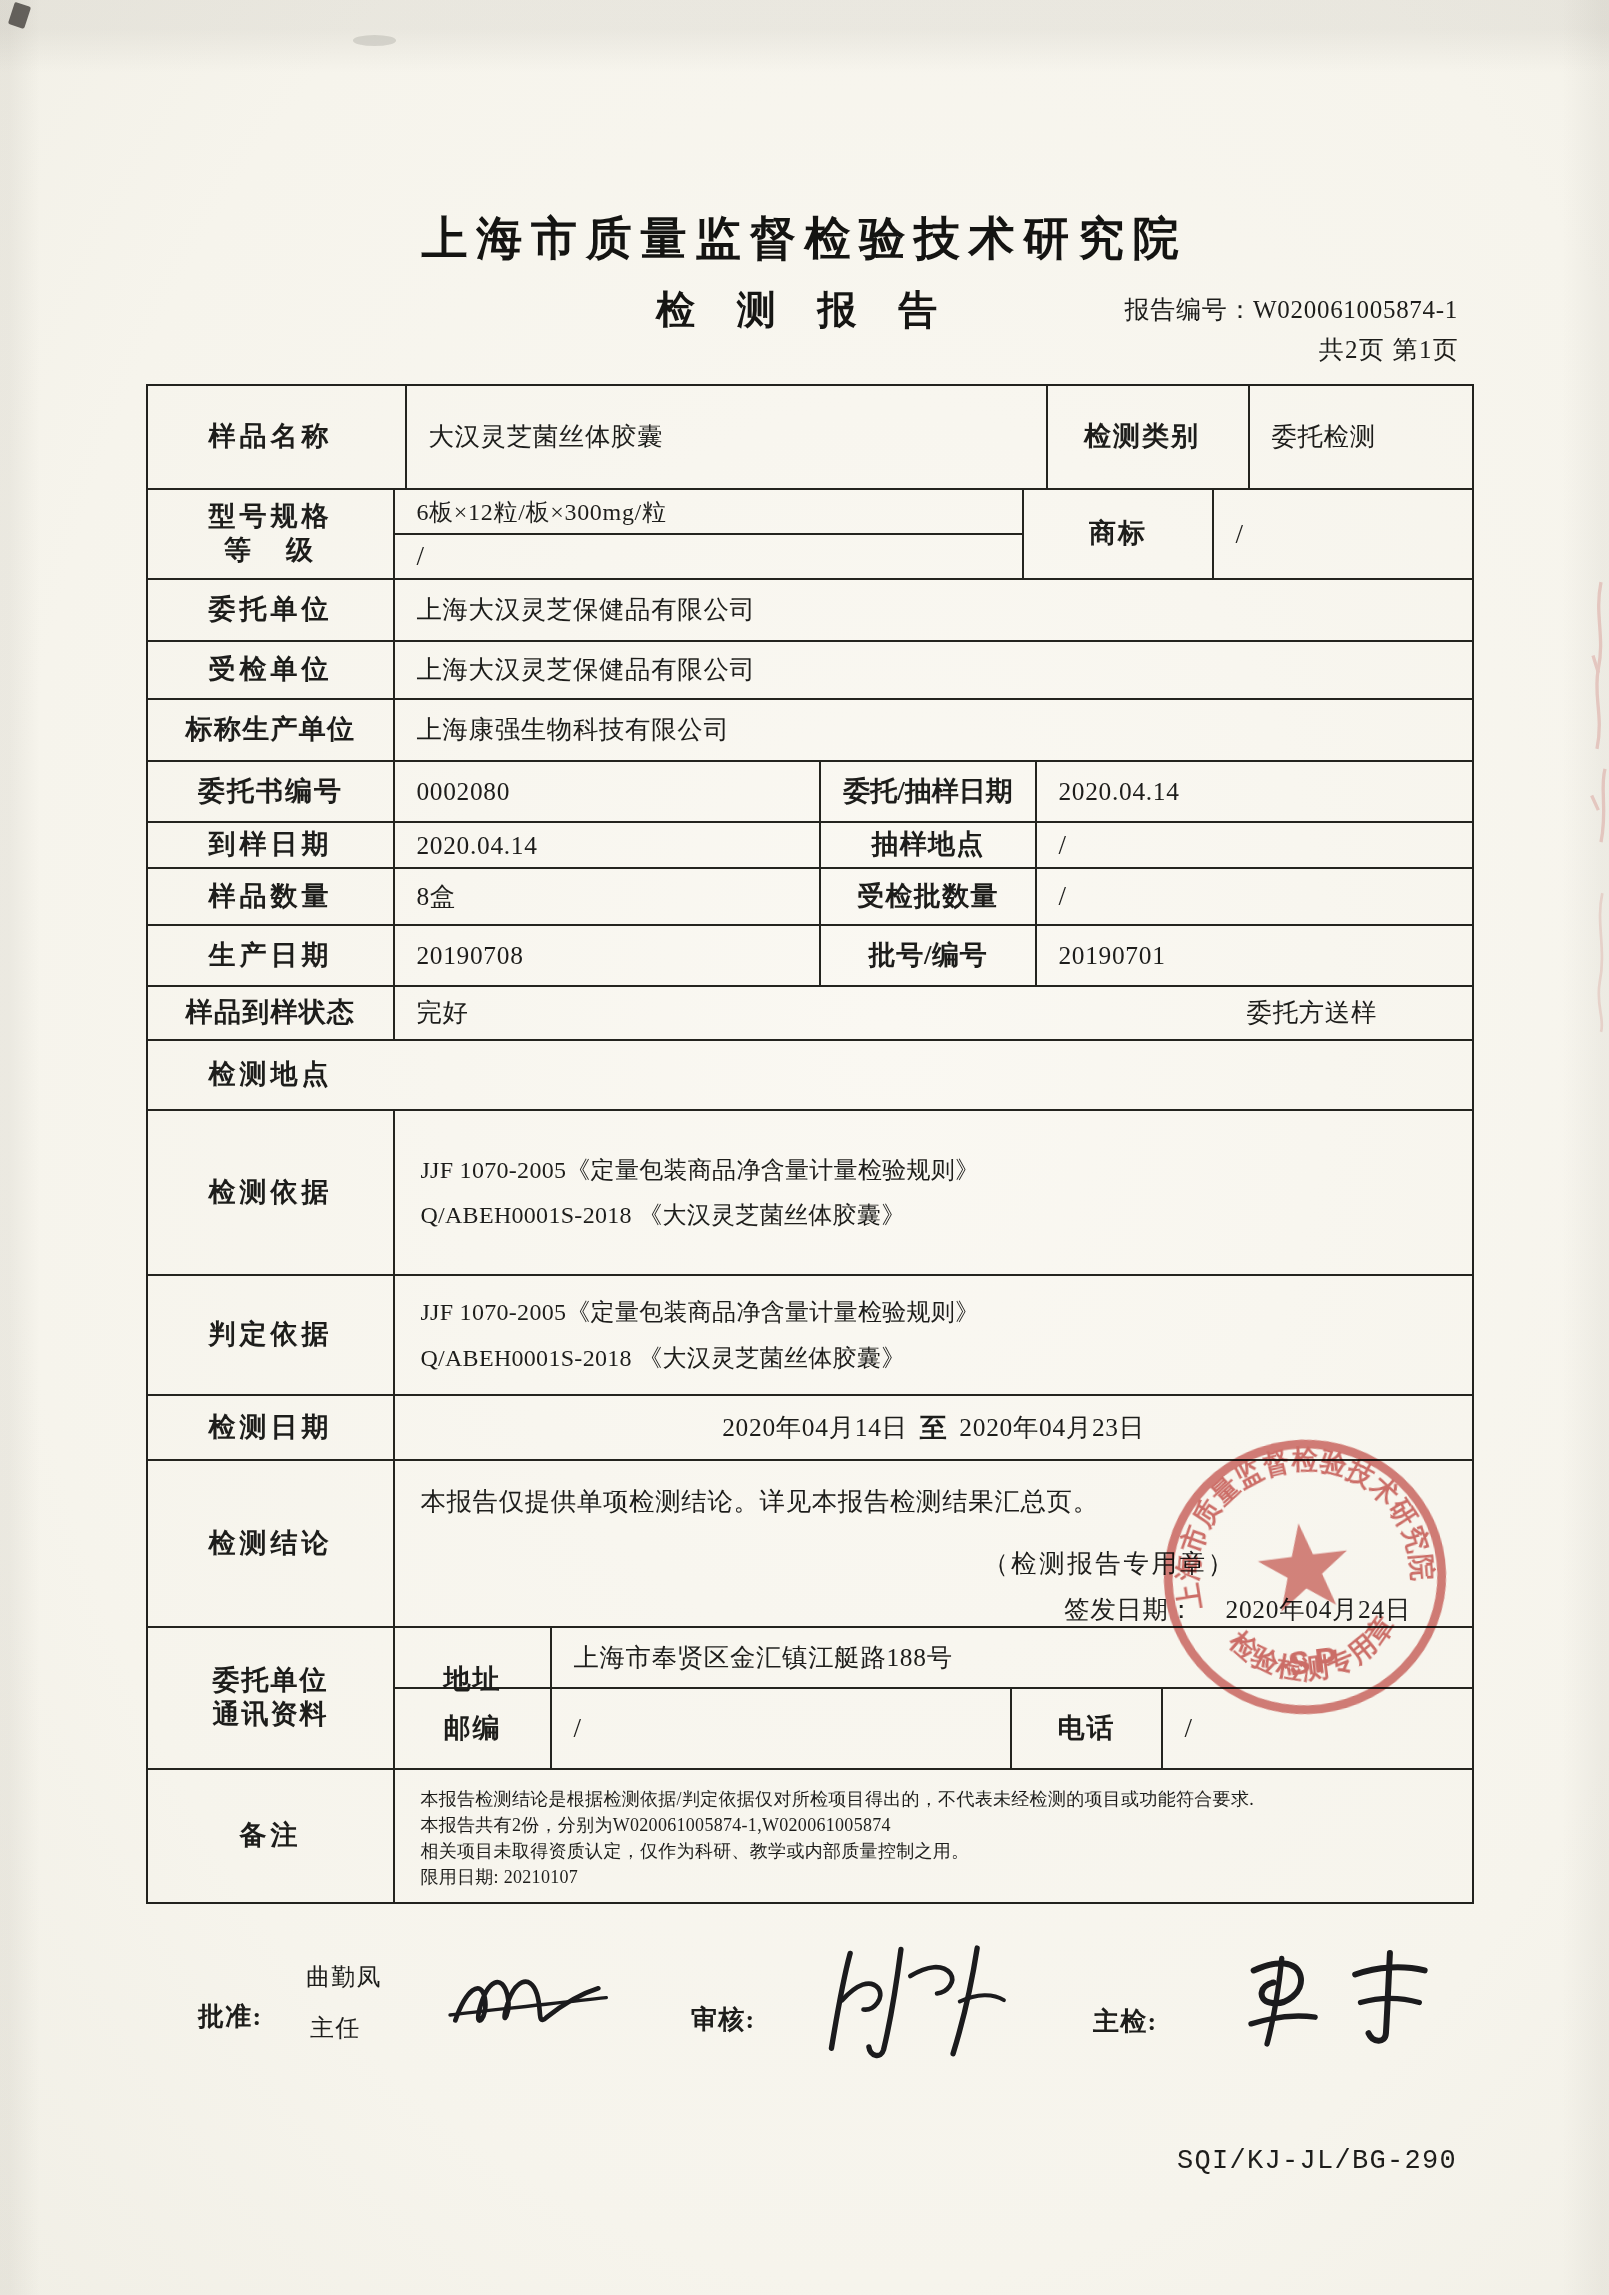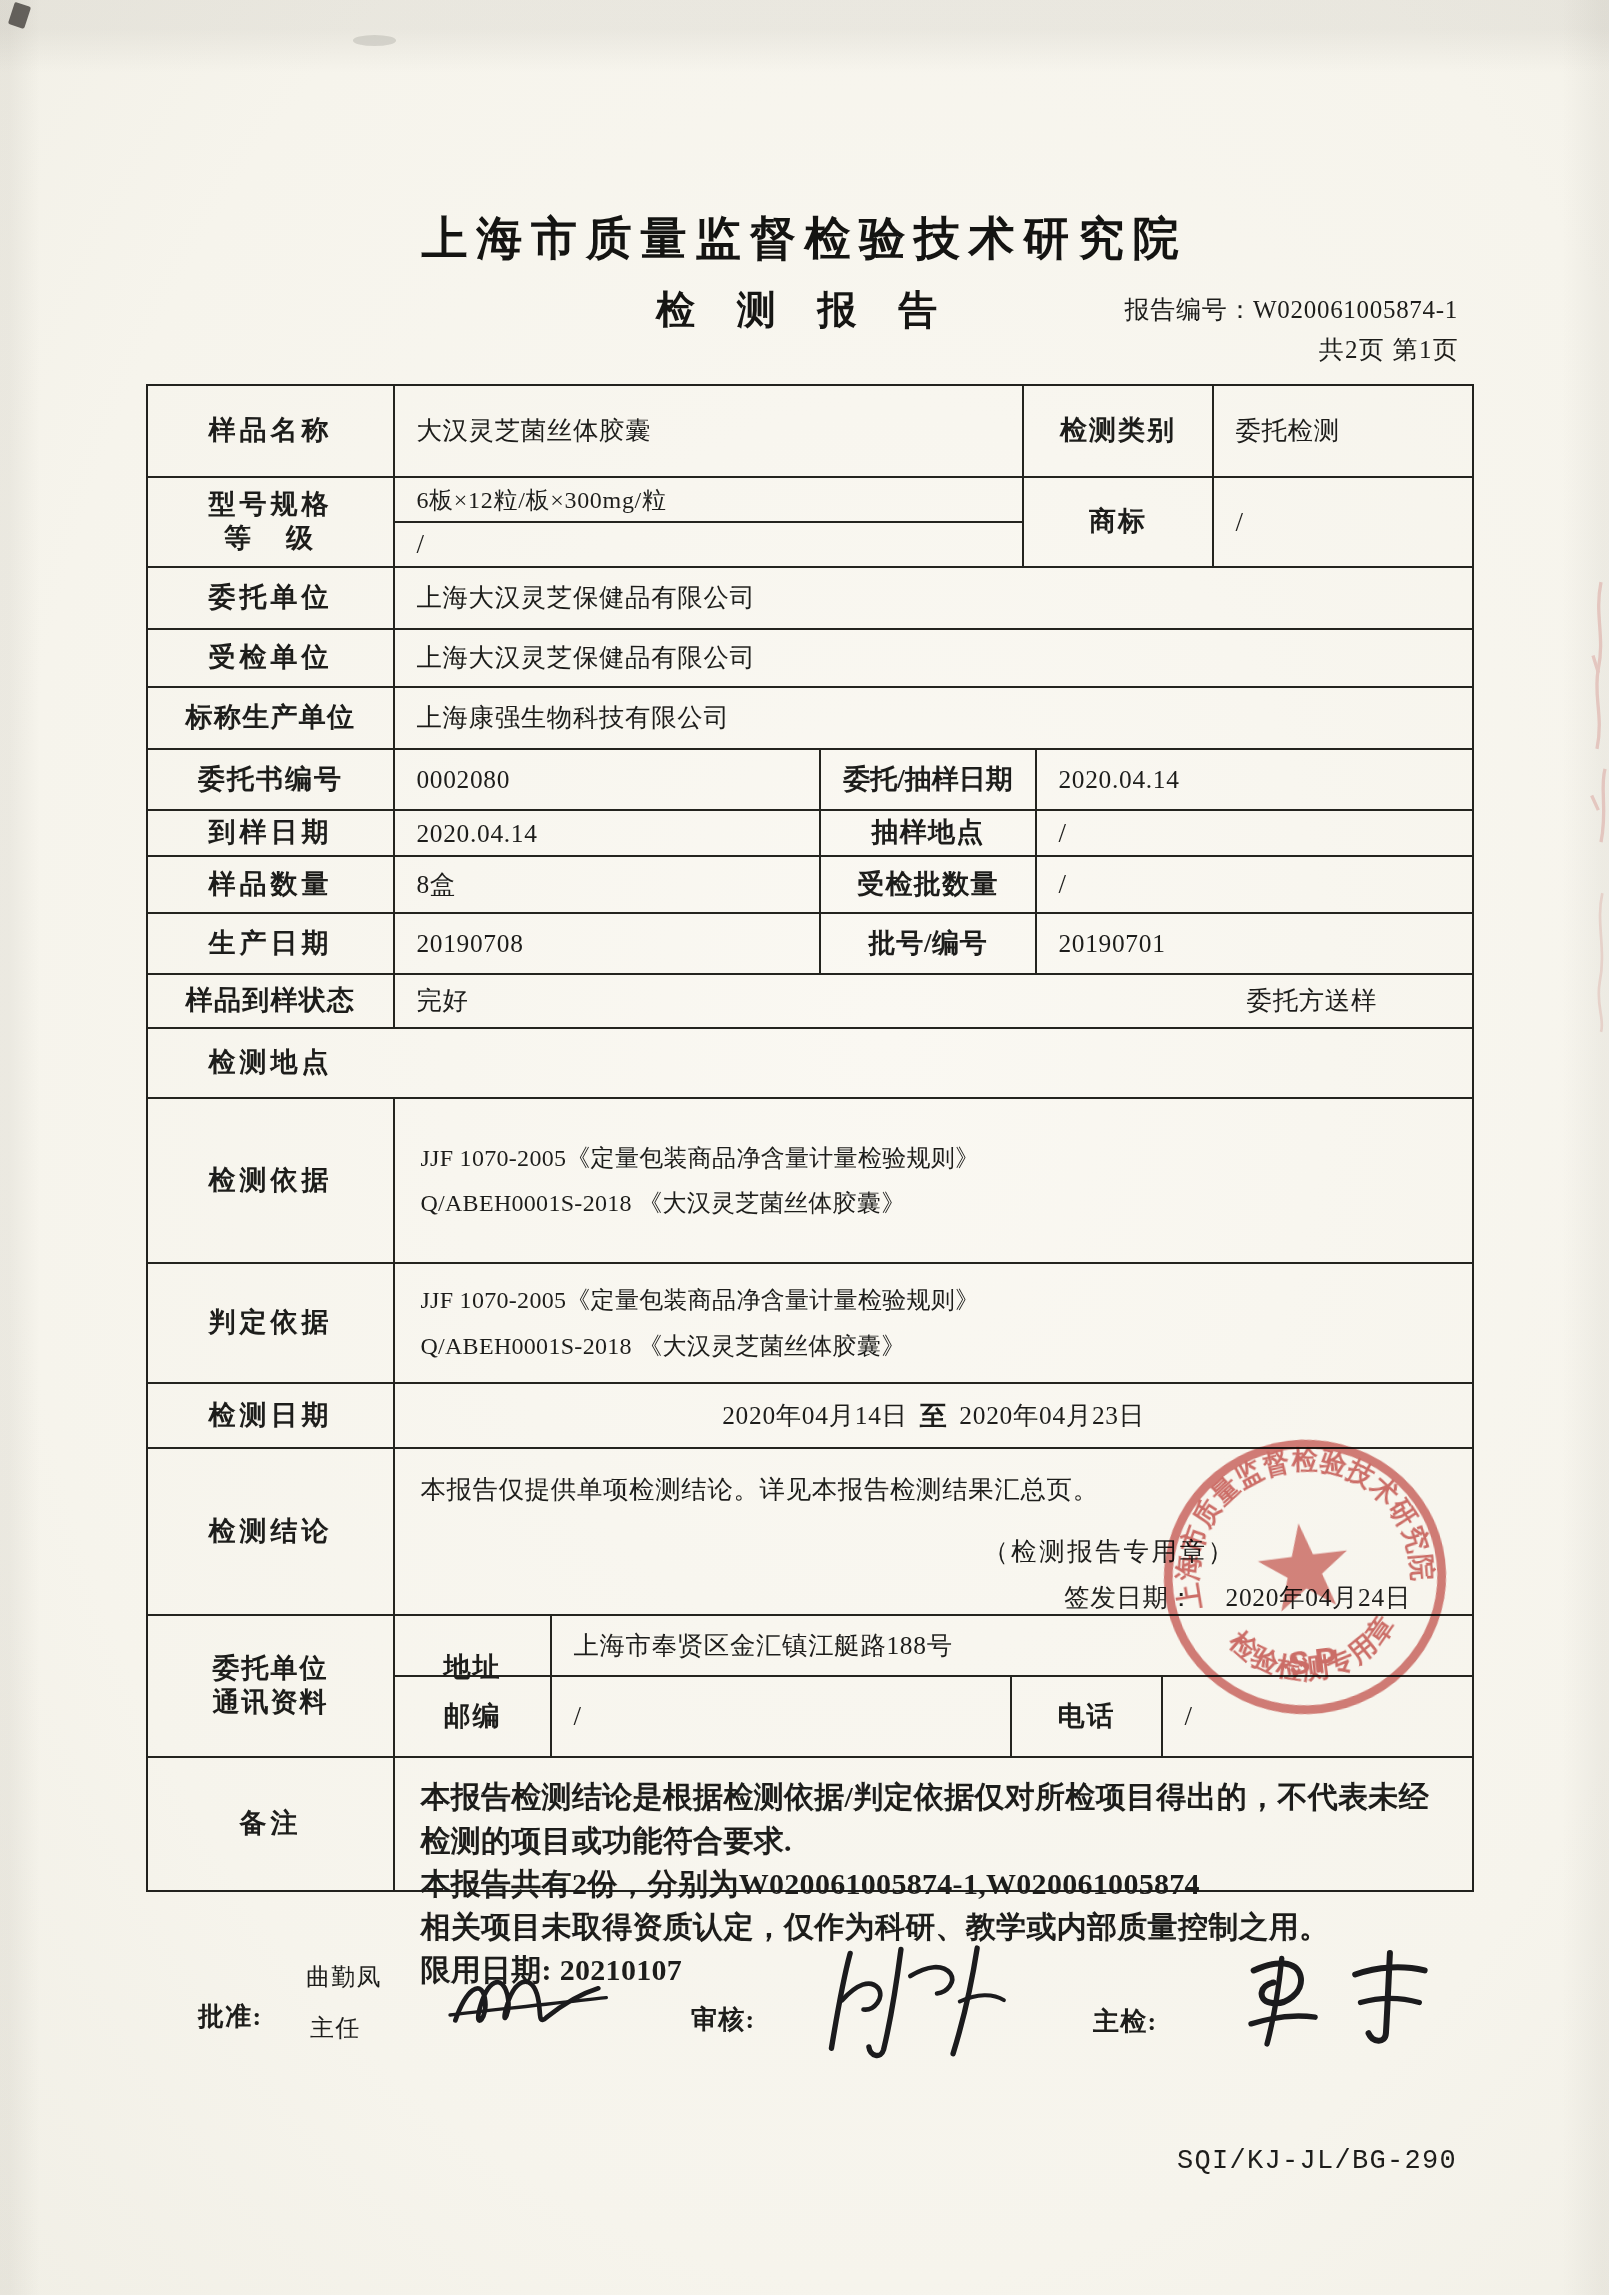--- a/index.html
+++ b/index.html
@@ -32,21 +32,21 @@
   .cell{box-sizing:border-box;border-left:2px solid #24241f;position:relative;}
   .cell:first-child{border-left:none;}
   .lab{display:flex;align-items:center;justify-content:center;text-align:center;
     font-weight:700;font-size:27px;letter-spacing:4px;line-height:1.25;}
   .val{display:flex;align-items:center;padding-left:21.4px;font-size:25.4px;letter-spacing:0.7px;}
   .val-center{justify-content:center;padding-left:0;}
   .stack{display:flex;flex-direction:column;}
   .sub{box-sizing:border-box;display:flex;}
   .basis{display:flex;flex-direction:column;justify-content:center;gap:13.4px;
     padding-left:25.4px;font-size:24px;letter-spacing:0.3px;}
-  .remark{padding:17.4px 13.4px 6.7px 25.4px;font-size:30px;line-height:1.44;letter-spacing:0.3px;font-weight:bold;}
+  .remark{padding:17.4px 13.4px 6.7px 25.4px;font-size:18px;line-height:1.44;letter-spacing:0.3px;}
   .slash{font-size:27px;}
   
   .concl-line1{position:absolute;left:25.4px;top:24px;font-size:25.4px;letter-spacing:0.7px;}
   .seal-note{position:absolute;left:588px;top:86px;font-size:25.4px;letter-spacing:2.7px;}
   .issue-line{position:absolute;right:61px;top:132px;font-size:25.4px;letter-spacing:0.7px;}
   .issue-line .gap{display:inline-block;width:31px;}
   
   .sig-label{position:absolute;font-size:26px;font-weight:700;letter-spacing:1.3px;}
   .sig-name{position:absolute;font-size:24px;letter-spacing:1.3px;}
   .sig-svg{position:absolute;}
@@ -83,21 +83,21 @@
     </g>
   </svg>
 
   <div class="inst-title">上海市质量监督检验技术研究院</div>
   <div class="report-title">检 测 报 告</div>
   <div class="report-no-line"><span>报告编号：</span><span>W020061005874-1</span></div>
   <div class="page-info">共2页 第1页</div>
 
   <div class="tbl">
 
-    <div class="row" style="height:92px;">
+    <div class="row" style="height:104px;gap:12px;">
       <div class="cell lab" style="width:245px;">样品名称</div>
       <div class="cell val" style="width:629px;">大汉灵芝菌丝体胶囊</div>
       <div class="cell lab" style="width:190px;letter-spacing:2px;">检测类别</div>
       <div class="cell val" style="flex:1;">委托检测</div>
     </div>
 
     <div class="row" style="height:90px;">
       <div class="cell lab" style="width:245px;flex-direction:column;">
         <span>型号规格</span>
         <span>等　级</span>

